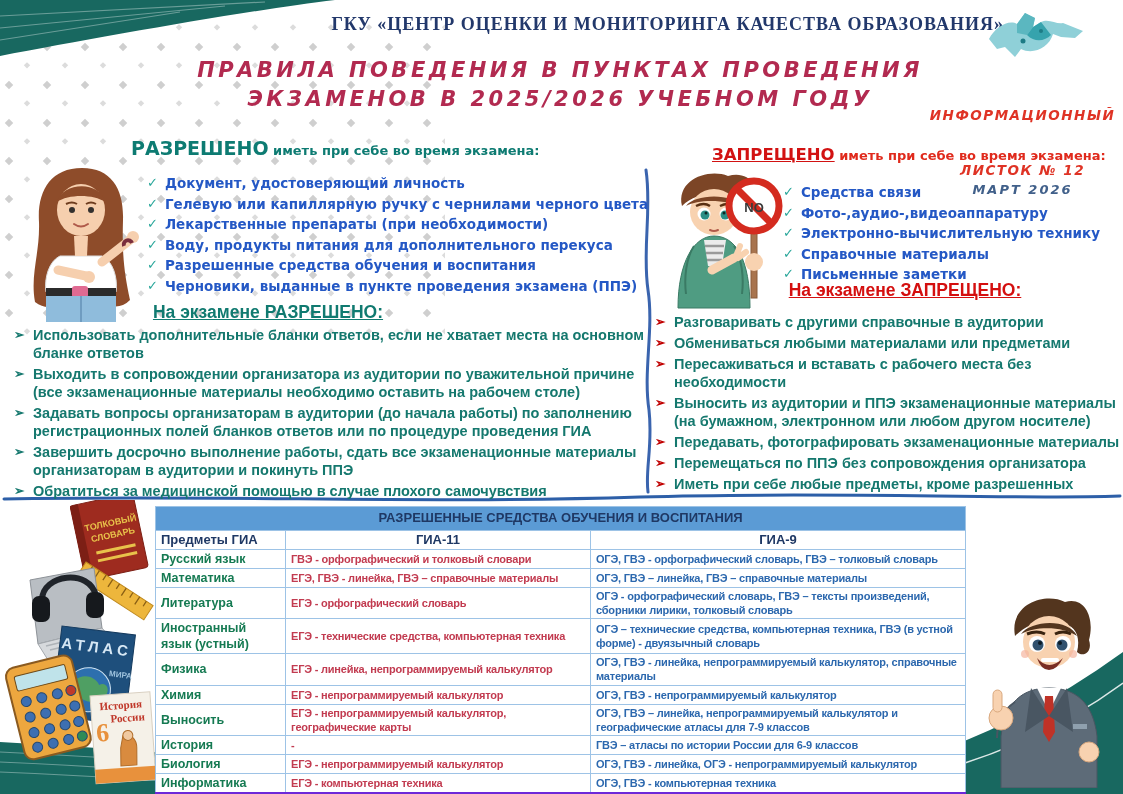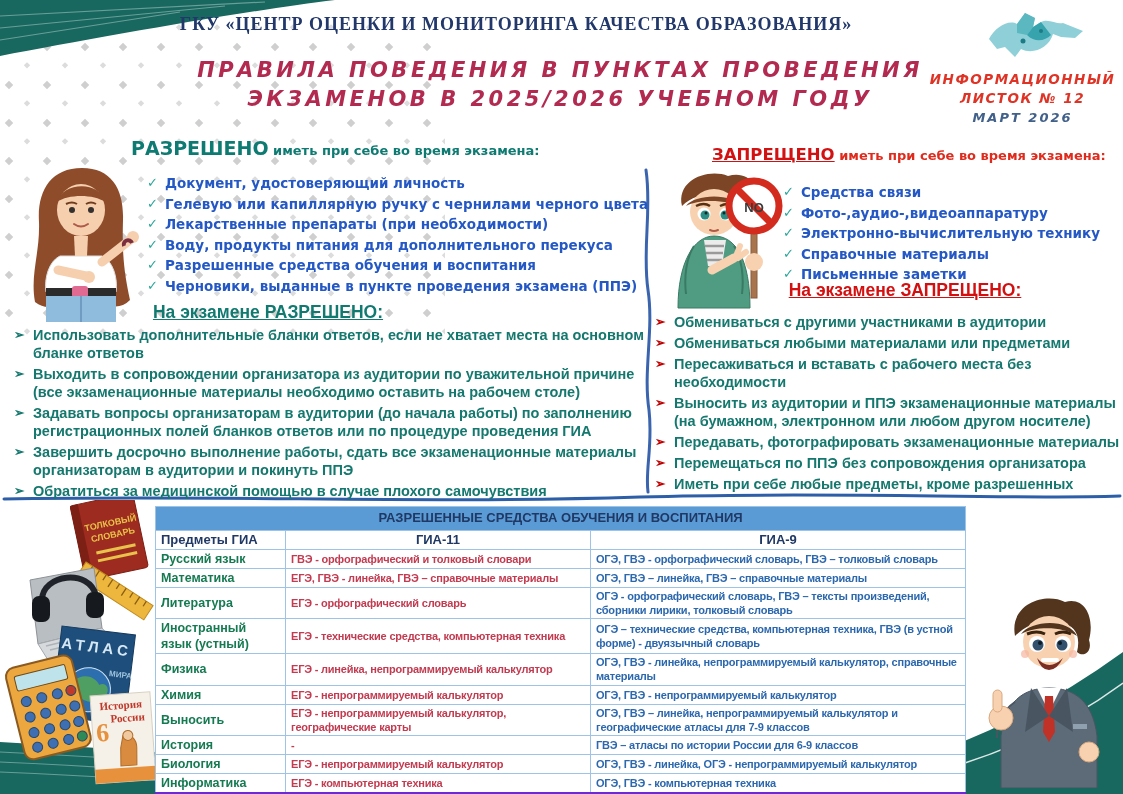--- a/index.html
+++ b/index.html
@@ -1,27 +1,27 @@
 <!DOCTYPE html>
 <html><head>
 <meta charset="utf-8">
 <style>
   html,body{margin:0;padding:0;background:#e9e9e9;}
   #page{position:relative;width:1123px;height:794px;background:#ffffff;overflow:hidden;
         font-family:"Liberation Sans",sans-serif;}
   .abs{position:absolute;}
   
-  .org{top:14px;left:16px;width:1000px;text-align:center;color:#22386b;
+  .org{top:14px;left:4px;width:1000px;text-align:right;color:#22386b;
        font-family:"Liberation Serif",serif;font-weight:bold;font-size:18px;letter-spacing:1px;}
   .title{top:56px;left:60px;width:1000px;text-align:center;color:#b22a50;
          font-family:"DejaVu Sans",sans-serif;font-weight:bold;font-style:italic;
          font-size:21px;letter-spacing:3.5px;line-height:29px;}
   .badge{top:70px;left:925px;width:195px;text-align:center;
          font-family:"DejaVu Sans",sans-serif;font-weight:bold;font-style:italic;}
-  .badge .r{color:#df3325;font-size:13.5px;letter-spacing:1.5px;line-height:19px;}
+  .badge .r{color:#df3325;font-size:13.5px;letter-spacing:1.5px;line-height:19px;margin-top:36px;}
   .badge .b{color:#41608a;font-size:13px;letter-spacing:2px;line-height:19px;}
   
   .h-allowed{top:137px;left:131px;color:#0d7b72;font-family:"DejaVu Sans",sans-serif;font-weight:bold;font-size:13px;}
   .h-allowed .kw{font-size:19px;}
   .h-banned{top:145px;left:712px;color:#e02a1c;font-family:"DejaVu Sans",sans-serif;font-weight:bold;font-size:13px;}
   .h-banned .kw{font-size:16.5px;color:#d21212;text-decoration:underline;}
   .sub{font-family:"Liberation Sans",sans-serif;font-weight:bold;font-size:17.5px;text-decoration:underline;transform:translateX(-50%);white-space:nowrap;}
   .sub.teal{color:#107a70;top:302px;left:268px;}
   .sub.red{color:#d40f0f;top:280px;left:905px;}
   
@@ -322,21 +322,21 @@
         <span>Справочные материалы</span>
       </div>
     <div class="chk">
         <span class="ck">✓</span>
         <span>Письменные заметки</span>
       </div>
   </div>
 
   <div class="abs sub red">На экзамене ЗАПРЕЩЕНО:</div>
   <div class="abs rules rules-right">
-    <div class="rule"><span class="ar">➢</span><span>Обмениваться с другими участниками в аудитории</span></div>
+    <div class="rule"><span class="ar">➢</span><span>Разговаривать с другими справочные в аудитории</span></div>
     <div class="rule"><span class="ar">➢</span><span>Обмениваться любыми материалами или предметами</span></div>
     <div class="rule"><span class="ar">➢</span><span>Пересаживаться и вставать с рабочего места без необходимости</span></div>
     <div class="rule"><span class="ar">➢</span><span>Выносить из аудитории и ППЭ экзаменационные материалы (на бумажном, электронном или любом другом носителе)</span></div>
     <div class="rule"><span class="ar">➢</span><span>Передавать, фотографировать экзаменационные материалы</span></div>
     <div class="rule"><span class="ar">➢</span><span>Перемещаться по ППЭ без сопровождения организатора</span></div>
     <div class="rule"><span class="ar">➢</span><span>Иметь при себе любые предметы, кроме разрешенных</span></div>
   </div>
 
   <div class="abs aids">
     <table>

